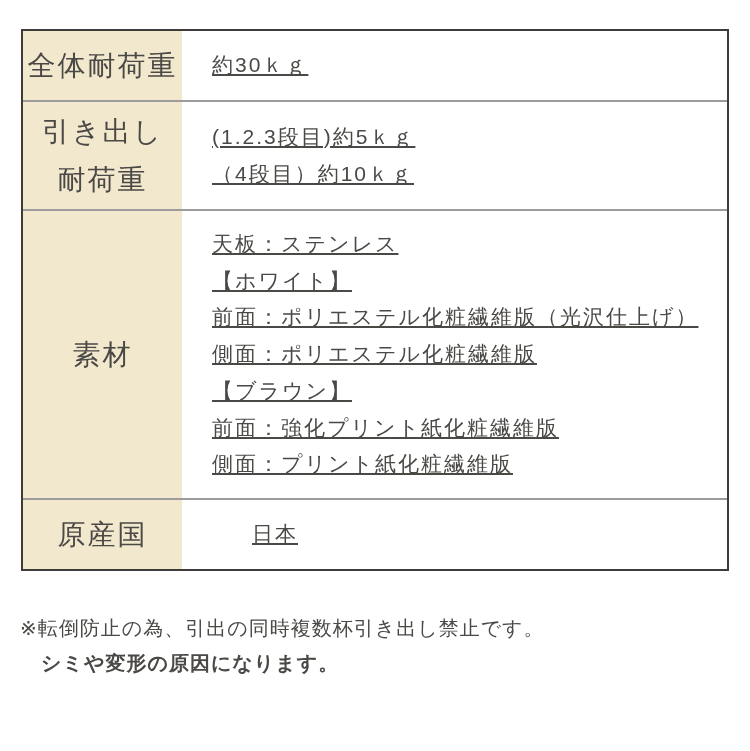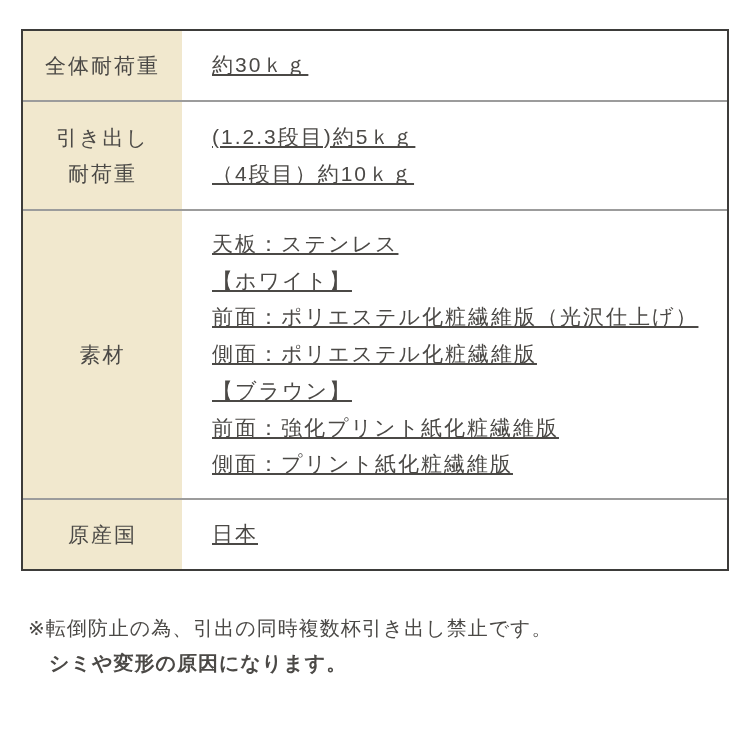--- a/index.html
+++ b/index.html
@@ -32,31 +32,31 @@
   .spec-row {
     display: flex;
     align-items: stretch;
   }
   .spec-row + .spec-row {
     border-top: 2px solid #9c9c9c;
   }
   .spec-row.r1 { height: 69px; }
   .spec-row.r2 { height: 107px; }
   .spec-row.r3 { height: 287px; }
-  .spec-row.r4 { height: 69px; }
+  .spec-row.r4 { height: 69px; gap: 40px; }
   .spec-label {
     width: 159px;
     flex: 0 0 159px;
     background: #f1e8ce;
     display: flex;
     flex-direction: column;
     justify-content: center;
     align-items: center;
     text-align: center;
-    font-size: 21px;
+    font-size: 28px;
     letter-spacing: 2px;
     line-height: 1.7;
     color: #4b4946;
   }
   .spec-value {
     flex: 1 1 auto;
     background: #ffffff;
     display: flex;
     flex-direction: column;
     justify-content: center;
@@ -65,21 +65,21 @@
     font-size: 21px;
     letter-spacing: 2px;
     line-height: 1.75;
     color: #4b4946;
     text-decoration: underline;
   }
   .spec-value .vline { white-space: nowrap; }
   
   .notes {
     position: absolute;
-    left: 28px;
+    left: 20px;
     top: 613px;
     width: 716px;
     font-size: 20px;
     letter-spacing: 1px;
     line-height: 1.5;
     color: #4b4946;
   }
   .note { margin-bottom: 5px; }
   .note .nline { display: block; }
   .note .nline.cont { padding-left: 21px; font-weight: bold; }

